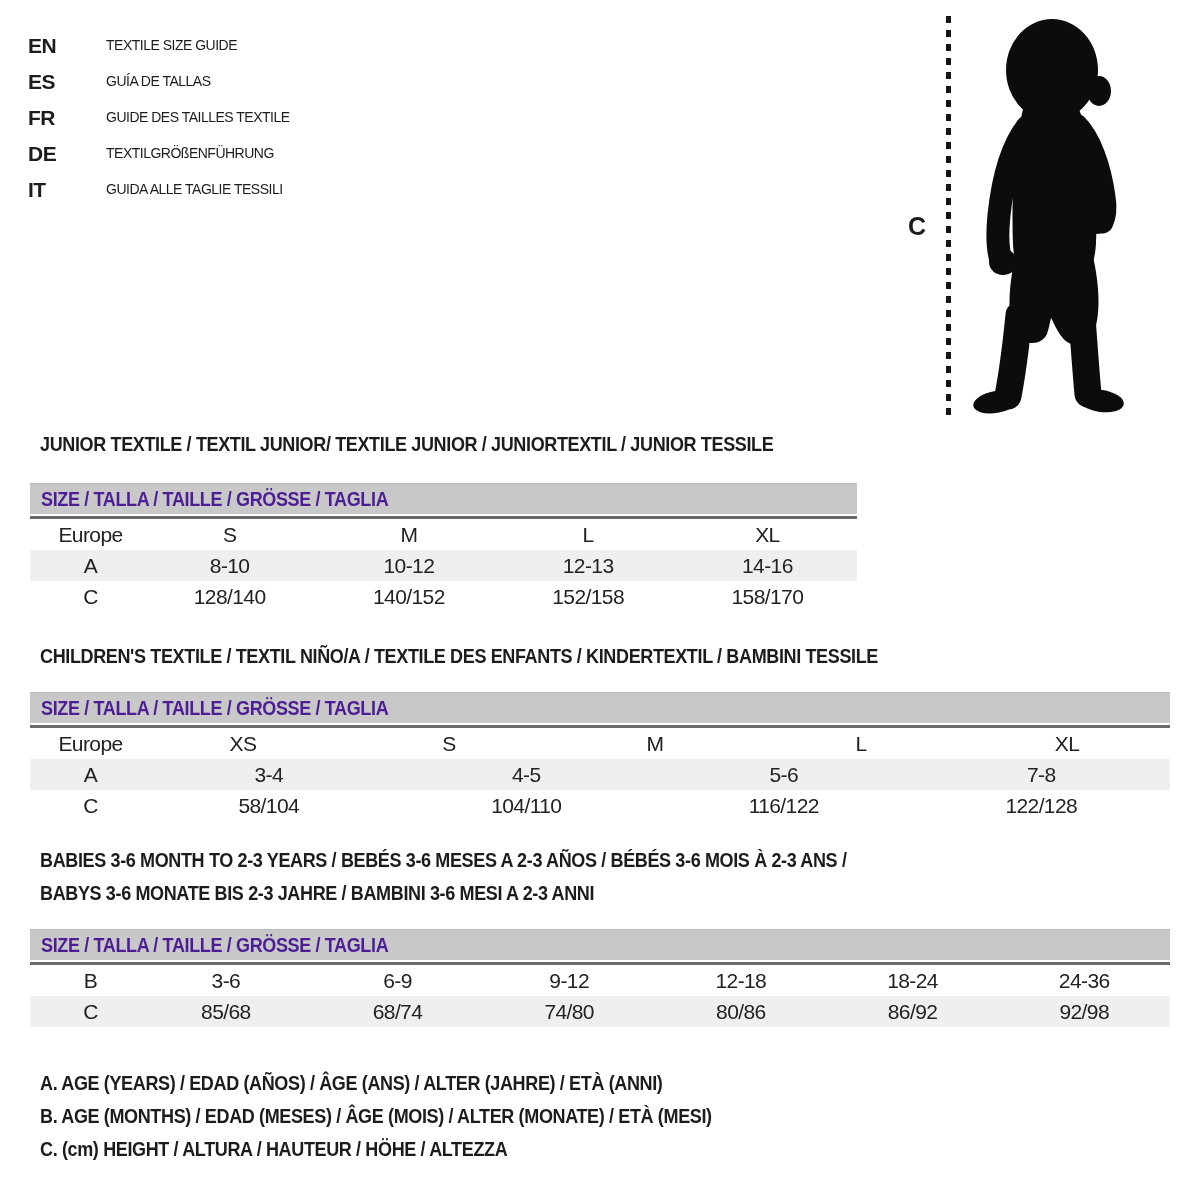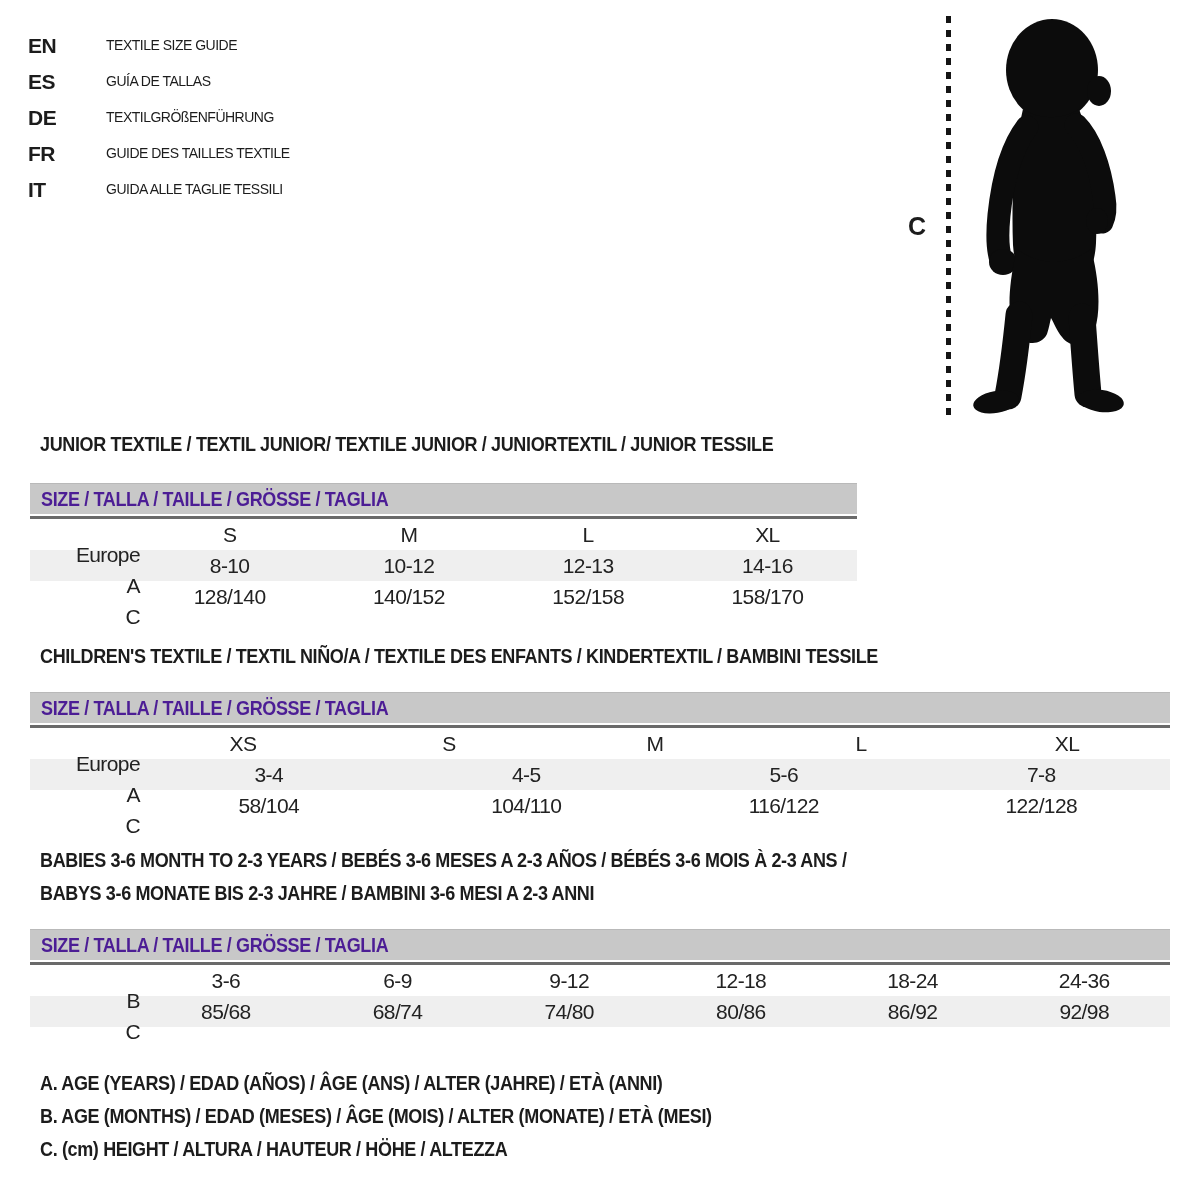--- a/index.html
+++ b/index.html
@@ -29,46 +29,46 @@
   
   .size-table{left:30px;}
   .size-header{height:30px;line-height:30px;background:#c8c8c8;color:#4c1d95;
     font-size:20px;font-weight:700;letter-spacing:-0.4px;padding-left:11px;
     border-top:1px solid #b9b9b9;}
   .size-header span{display:inline-block;transform:scaleX(0.9);transform-origin:left center;white-space:nowrap;}
   .size-divider{height:3px;background:#6a6a6a;margin-top:2px;}
   .t-row{display:flex;height:31px;line-height:31px;font-size:21px;font-weight:400;
     letter-spacing:-0.6px;color:#222222;}
   .t-row.striped{background:#efefef;}
-  .row-label{width:110px;padding-left:11px;box-sizing:border-box;text-align:right;margin-top:20px;}
+  .row-label{width:110px;padding-left:11px;box-sizing:border-box;text-align:center;}
   .cell{flex:1;text-align:center;}
 
   
   .legend-line{left:40px;font-size:20px;font-weight:700;letter-spacing:-0.4px;white-space:nowrap;
     transform:scaleX(0.9);transform-origin:left center;}
 </style>
 </head>
 <body>
 
 <div class="abs lang-block">
   <div class="lang-row">
     <span class="lang-code">EN</span>
     <span class="lang-label">TEXTILE SIZE GUIDE</span>
   </div>
   <div class="lang-row">
     <span class="lang-code">ES</span>
     <span class="lang-label">GUÍA DE TALLAS</span>
   </div>
   <div class="lang-row">
+    <span class="lang-code">FR</span>
+    <span class="lang-label">GUIDE DES TAILLES TEXTILE</span>
+  </div>
+  <div class="lang-row">
     <span class="lang-code">DE</span>
     <span class="lang-label">TEXTILGRÖßENFÜHRUNG</span>
-  </div>
-  <div class="lang-row">
-    <span class="lang-code">FR</span>
-    <span class="lang-label">GUIDE DES TAILLES TEXTILE</span>
   </div>
   <div class="lang-row">
     <span class="lang-code">IT</span>
     <span class="lang-label">GUIDA ALLE TAGLIE TESSILI</span>
   </div>
 </div>
 
 <div class="abs measure-line"></div>
 <div class="abs measure-label">C</div>
 <svg class="abs silhouette" width="175" height="402" viewBox="0 0 175 402" aria-hidden="true">

